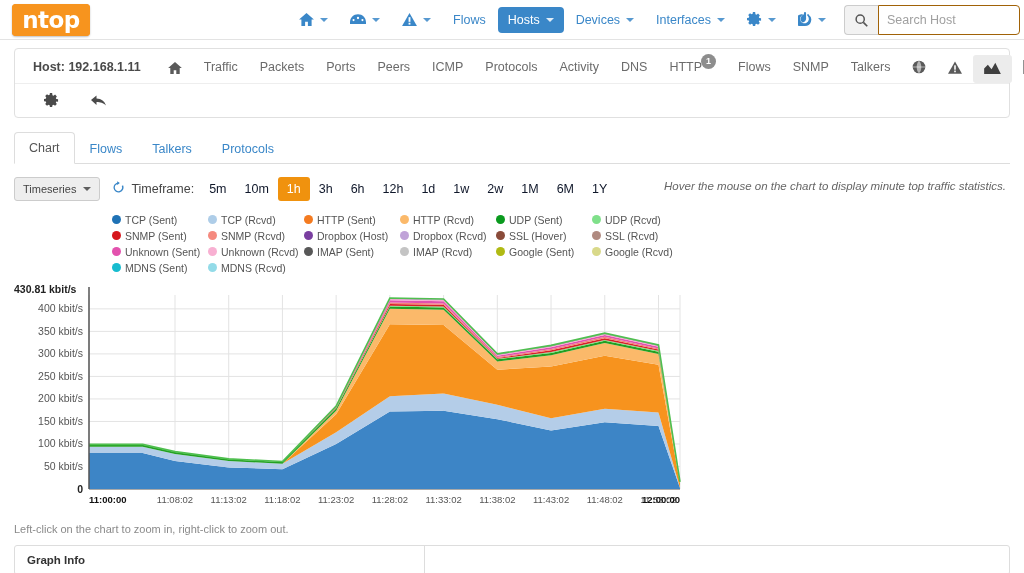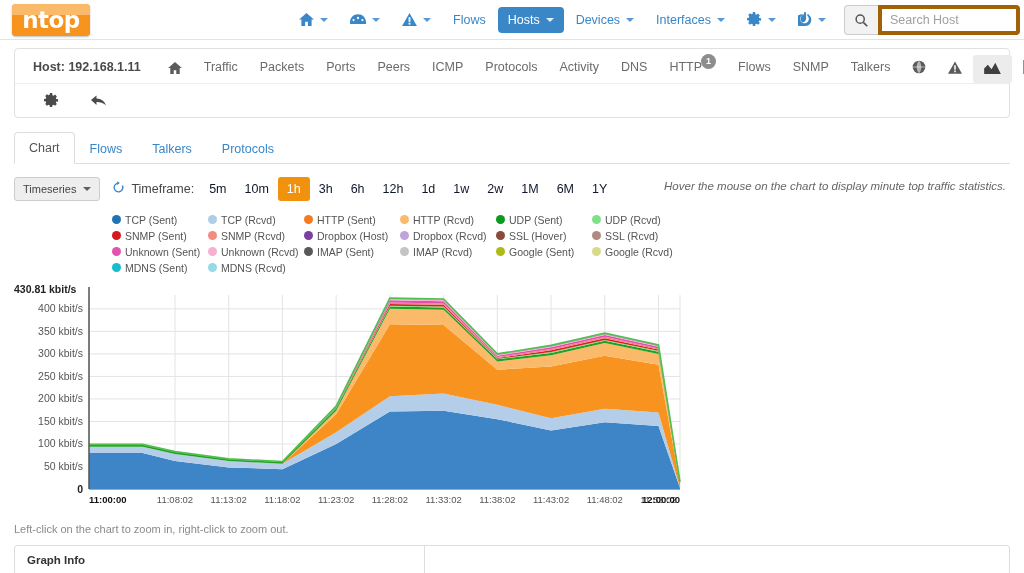--- a/index.html
+++ b/index.html
@@ -21,21 +21,21 @@
     display: flex;
     align-items: center;
     padding: 0 8px;
     position: relative;
   }
   .logo {
     width: 78px; height: 32px;
     border-radius: 4px;
     overflow: hidden;
     display: flex;
-    flex-direction: column;
+    flex-direction: row;
     box-shadow: 0 1px 2px rgba(0,0,0,.25);
     margin-left: 4px;
     position: relative;
     background: #f7941e;
   }
   .logo-top { height: 11px; background: #fbb96a; }
   .logo-bot { flex: 1; background: #f7941e; }
   .logo-text {
     position: absolute; left: 0; right: 0; top: 2px;
     text-align: center;
@@ -93,21 +93,21 @@
     border-right: none;
     border-radius: 4px 0 0 4px;
     background: #f2f2f2;
     display: flex; align-items: center; justify-content: center;
     cursor: pointer;
     color: #555;
     font-size: 13px;
   }
   .search-input {
     width: 142px; height: 30px;
-    border: 4px solid #a16207;
+    border: 1px solid #a16207;
     border-radius: 0 4px 4px 0;
     padding: 0 8px;
     font-size: 12.5px;
     color: #555;
     font-family: "Liberation Sans", sans-serif;
     outline: none;
   }
   .search-input::placeholder { color: #a0a0a0; }
 
   

